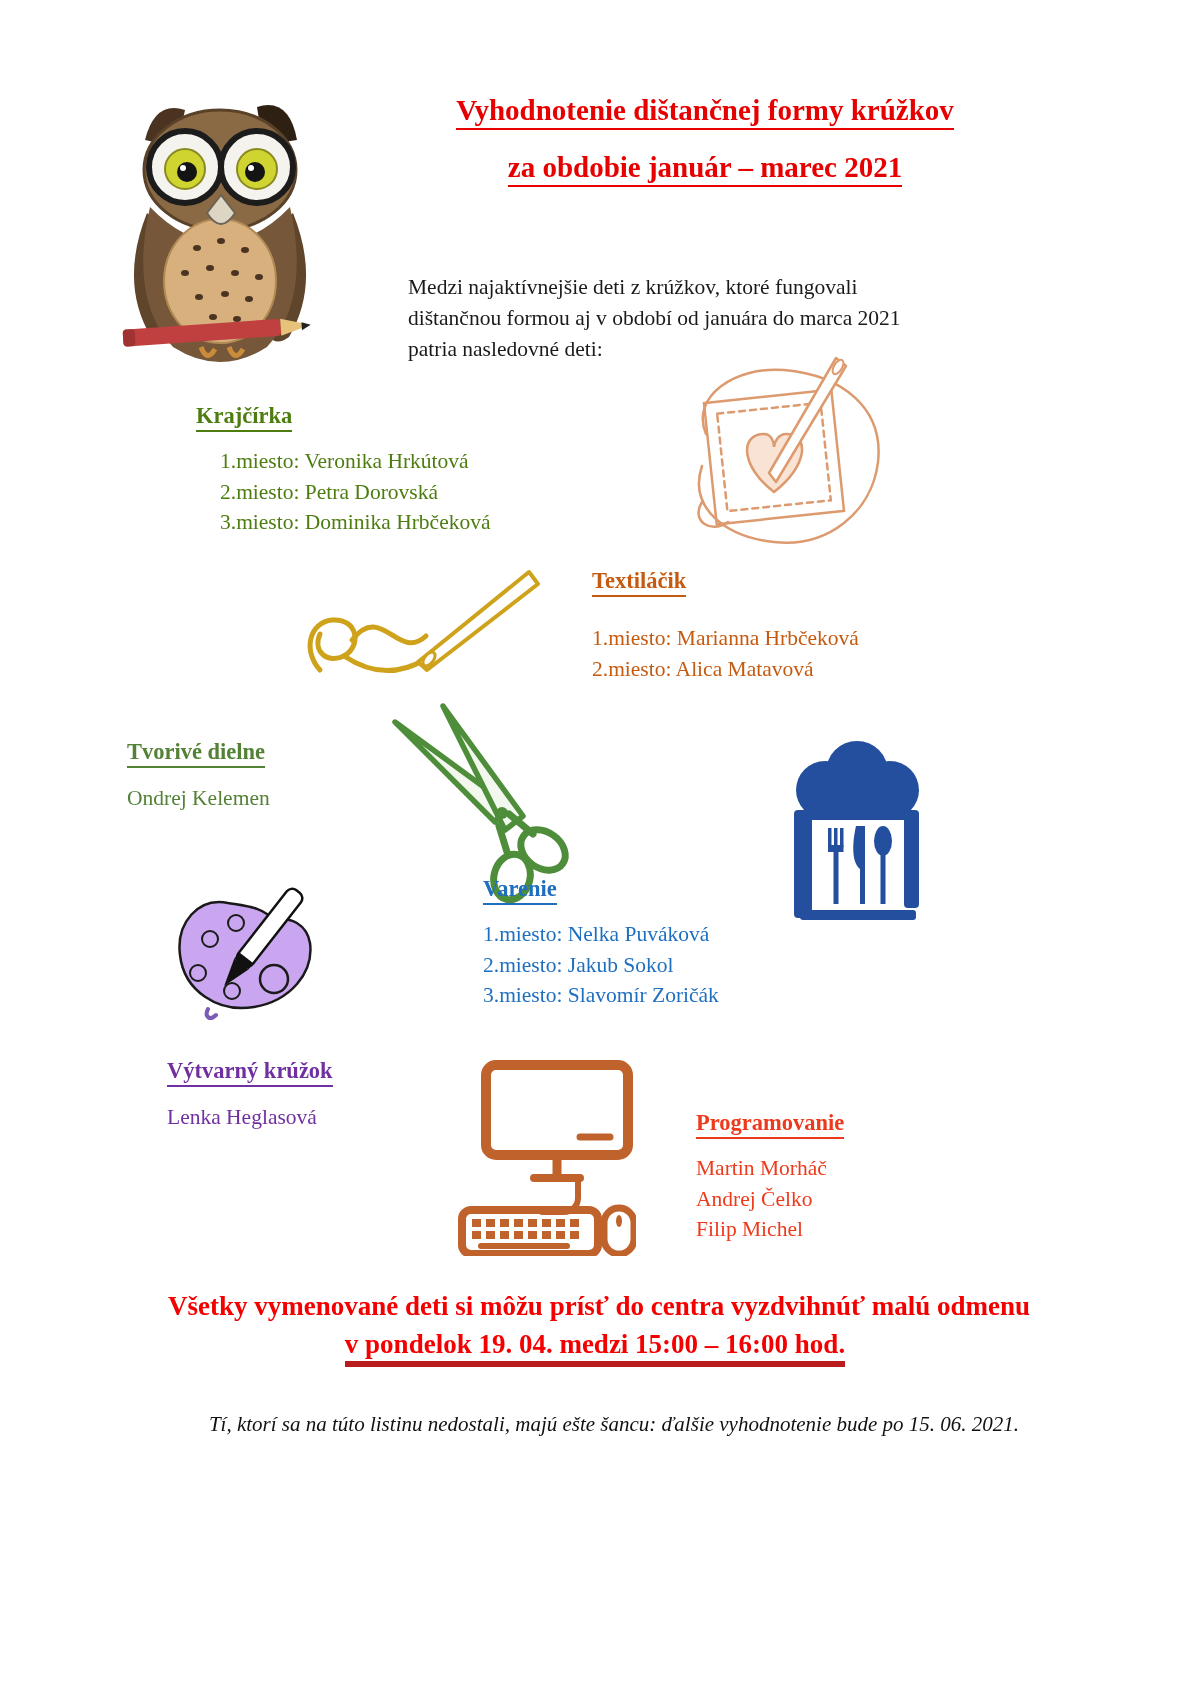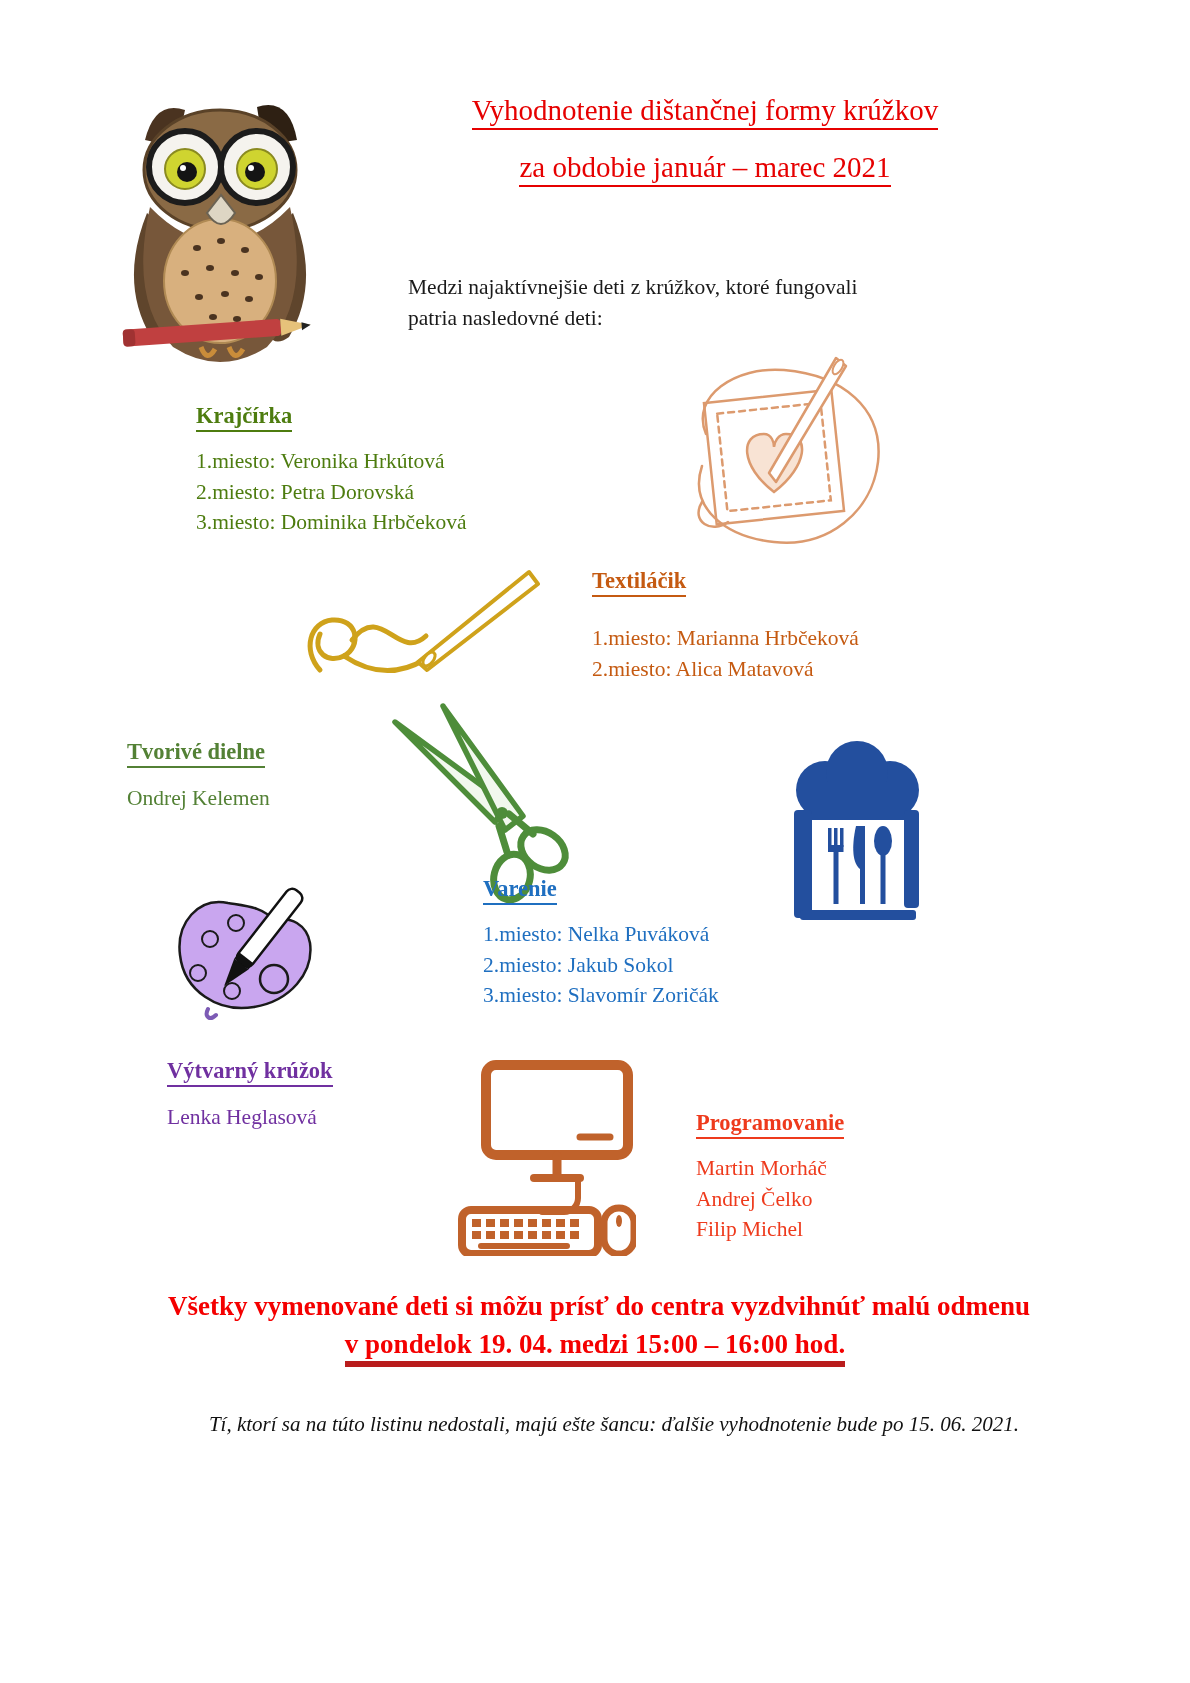--- a/index.html
+++ b/index.html
@@ -6,21 +6,21 @@
   #page{
     position:relative;
     width:1190px;height:1683px;
     background:#ffffff;
     font-family:"Liberation Serif","DejaVu Serif",serif;
     overflow:hidden;
   }
   .abs{position:absolute;}
   .title-line{
     display:block;
-    font-weight:normal;
+    font-weight:bold;
     font-size:29px;
     color:#e60000;
   }
   .title-line span{border-bottom:2.5px solid #e60000;padding-bottom:2px;}
   .intro{font-size:21.5px;color:#1a1a1a;line-height:31px;margin-top:28px;}
   .heading{
     font-weight:bold;
     font-size:22.5px;
     display:inline-block;
     border-bottom:2px solid currentColor;
@@ -93,26 +93,27 @@
     </svg>
   </div>
 
   <div class="abs" style="left:395px;top:94px;width:620px;text-align:center;">
     <div class="title-line"><span>Vyhodnotenie dištančnej formy krúžkov</span></div>
     <div class="title-line" style="margin-top:24px;"><span>za obdobie január – marec 2021</span></div>
   </div>
 
   <div class="abs intro" style="left:408px;top:244px;width:620px;">
     <div>Medzi najaktívnejšie deti z krúžkov, ktoré fungovali</div>
+    <div>dištančnou formou aj v období od januára do marca 2021</div>
     <div>patria nasledovné deti:</div>
   </div>
 
   <div class="abs c-krajcirka" style="left:196px;top:403px;">
     <span class="heading"> Krajčírka</span>
-    <div class="list" style="margin-top:14px;">
+    <div class="list" style="margin-top:14px;margin-left:24px;">
       <div>1.miesto: Veronika Hrkútová</div>
       <div>2.miesto: Petra Dorovská</div>
       <div>3.miesto: Dominika Hrbčeková</div>
     </div>
   </div>
 
   <div class="abs" style="left:672px;top:350px;width:220px;height:212px;">
     <svg class="icon" width="220" height="212" viewBox="0 0 220 212" fill="none" stroke="#dc9a6e" stroke-width="2.5" stroke-linecap="round">
       <path d="M34,84 C18,46 64,16 112,20 C170,25 212,58 206,112 C200,162 156,198 102,192 C54,187 16,158 30,116"></path>
       <g transform="rotate(-6 102 107)">

